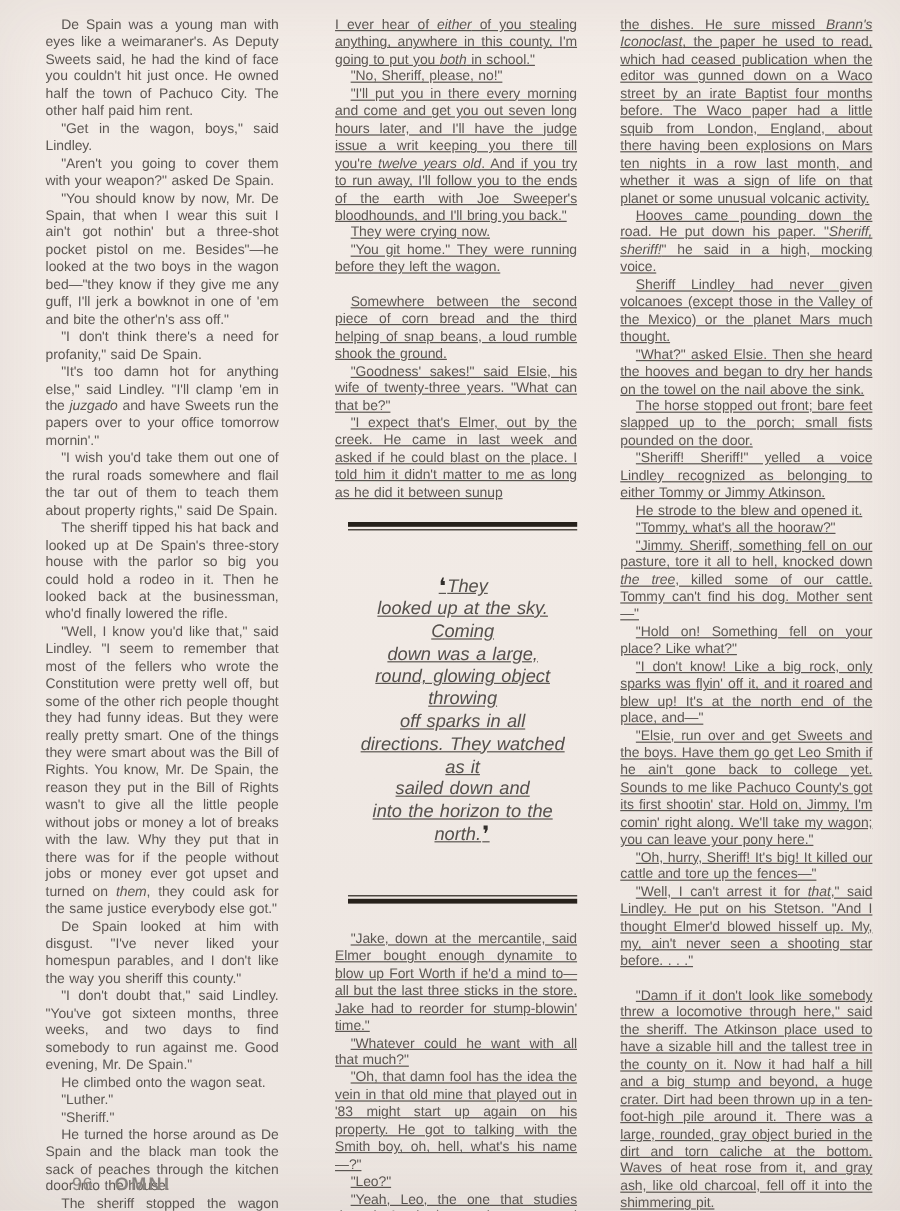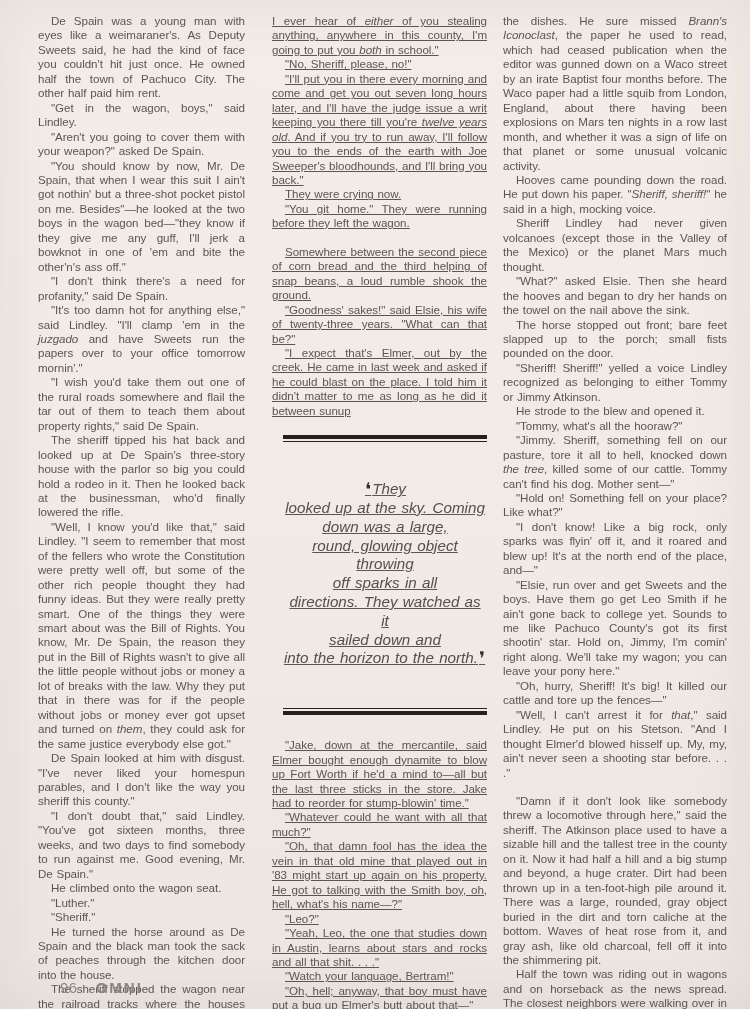--- a/index.html
+++ b/index.html
@@ -12,31 +12,32 @@
     position:relative;
   }
   .page{
     position:absolute; inset:0;
     background:linear-gradient(180deg,#f3ece7 0%, #f1eae5 55%, #ece5e0 100%);
     box-shadow:inset 0 0 60px rgba(120,100,90,.10);
   }
   .cols{
     position:absolute; top:14px; left:38px; right:23px; bottom:34px;
     display:flex;
+    gap:20px;
   }
   .col{
     text-align:justify;
     font-size:11.6px;
     line-height:14.45px;
     letter-spacing:-0.05px;
     word-spacing:0.6px;
   }
   .col1{width:207px; margin-right:27px;}
   .col2{width:215px; margin-right:16px;text-decoration:underline;}
-  .col3{width:224px;}
+  .col3{width:224px;text-decoration:underline;}
   p.para{margin:0;}
   p.para.indent{text-indent:13px;}
   p.para.gap{margin-top:14px;}
   i{font-style:italic;}
 
   
   .pull-quote{margin:17px 0 23px 11px;}
   .rule-thick{height:4px;background:#27211b;}
   .rule-thin{height:1px;background:#27211b;margin-top:2px;}
   .rule-thin-b{height:1px;background:#27211b;margin-bottom:2px;}

